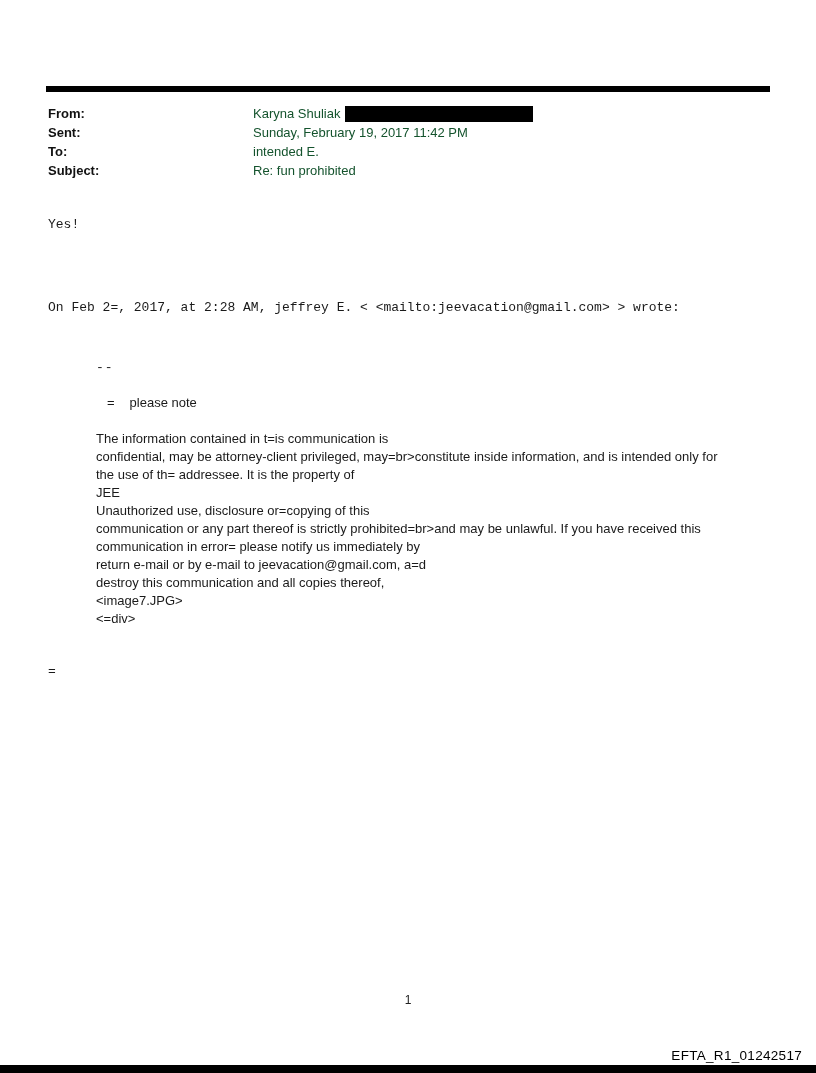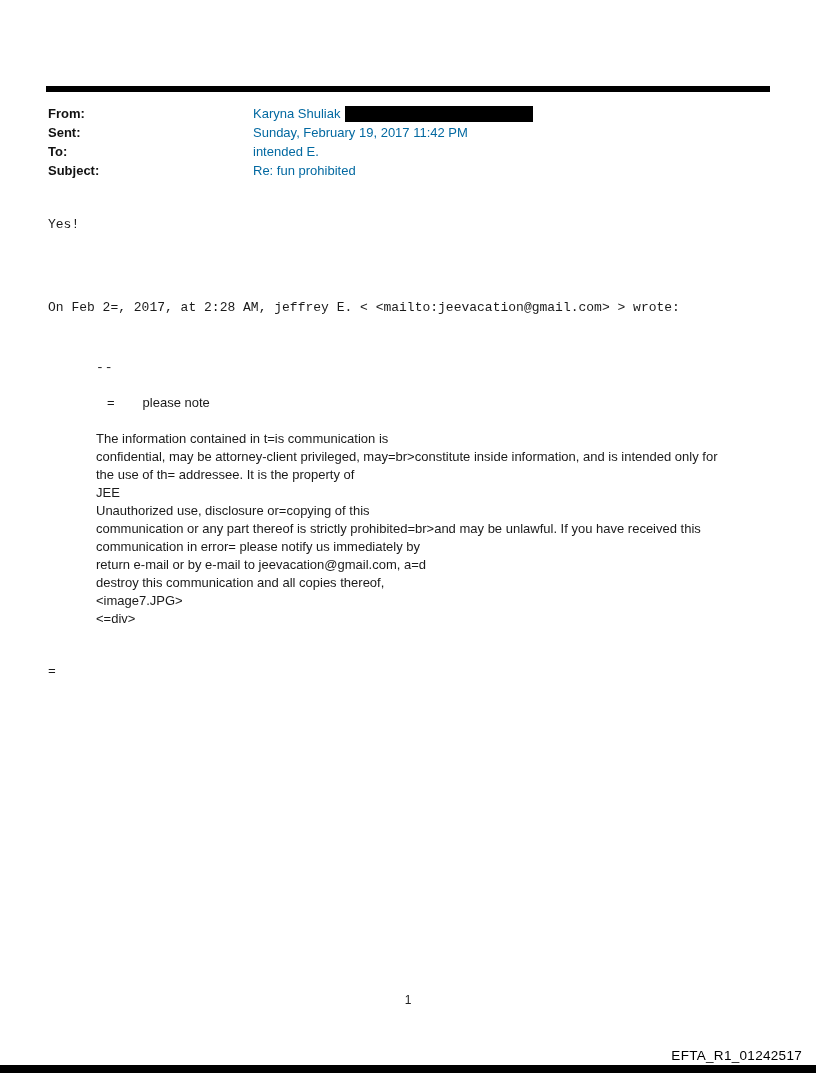--- a/index.html
+++ b/index.html
@@ -15,35 +15,35 @@
   }
   .top-rule {
     position: absolute;
     left: 46px; top: 86px;
     width: 724px; height: 6px;
     background: #000;
   }
   .headers { position: absolute; left: 48px; top: 104px; }
   .hrow { height: 19px; line-height: 19px; white-space: nowrap; }
   .hlabel { display: inline-block; width: 205px; font-weight: bold; color: #111; }
-  .hvalue { color: #0369a1; }
+  .hvalue { color: #14532d; }
   .redaction {
     display: inline-block;
     width: 188px; height: 16px;
     background: #000;
     vertical-align: middle;
     margin-left: 5px;
     position: relative; top: -1px;
   }
   .abs-line { position: absolute; white-space: nowrap; line-height: 17px; font-family: Liberation Mono, monospace; }
   .yes { left: 48px; top: 216px; }
   .attribution { left: 48px; top: 251px; margin-top: 48px; }
   .sig-sep { left: 96px; top: 359px; letter-spacing: 1px; }
   .note-row { position: absolute; left: 107px; top: 395px; white-space: nowrap; }
-  .note-label { margin-left: 28px; }
+  .note-label { margin-left: 15px; }
   .disclaimer { position: absolute; left: 96px; top: 430px; }
   .disc-line { white-space: nowrap; height: 18px; line-height: 18px; }
   .trailing-eq { left: 48px; top: 663px; }
   .page-number {
     position: absolute; left: 0; top: 993px;
     width: 100%; text-align: center;
     font-size: 12px; color: #222;
   }
   .bates {
     position: absolute; right: 14px; top: 1048px;

